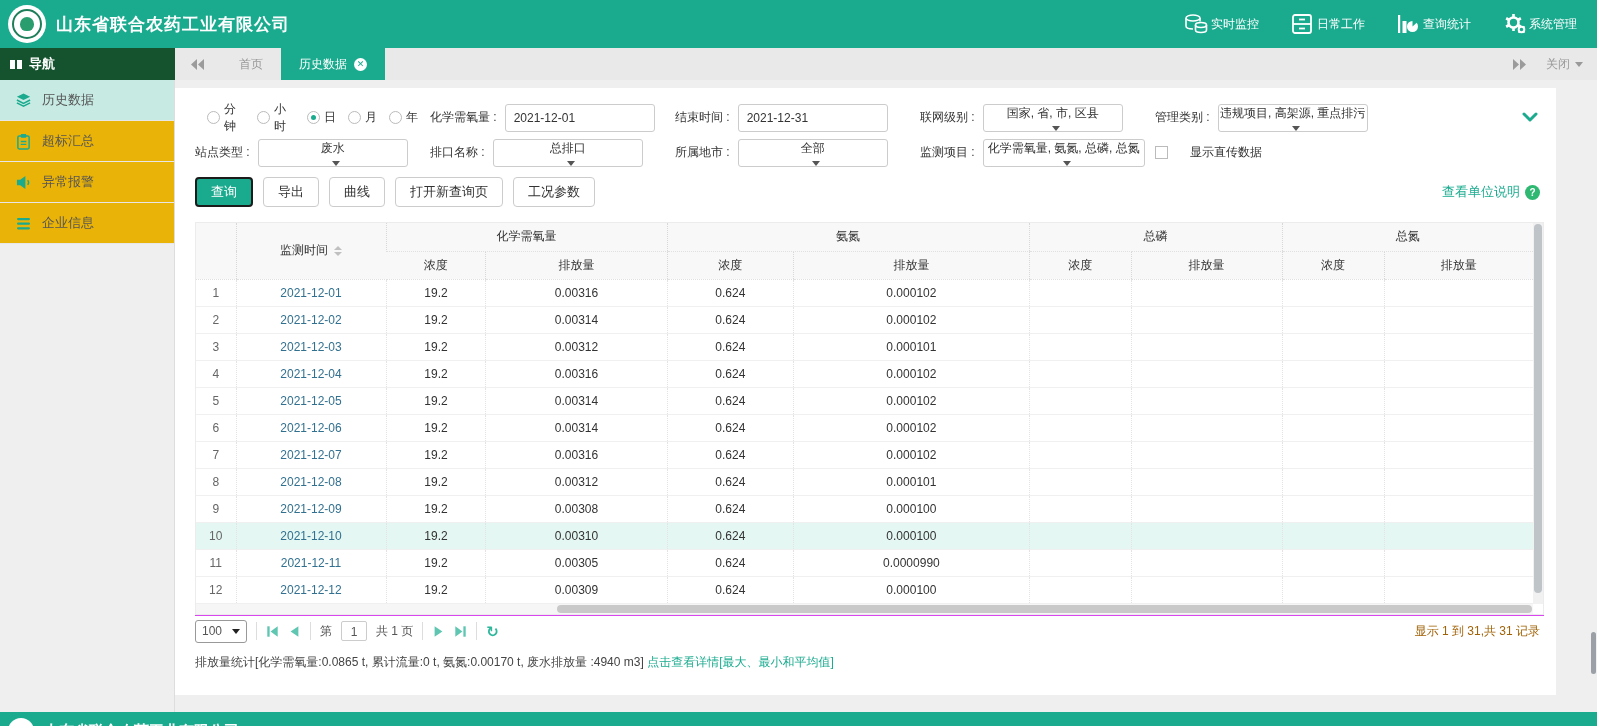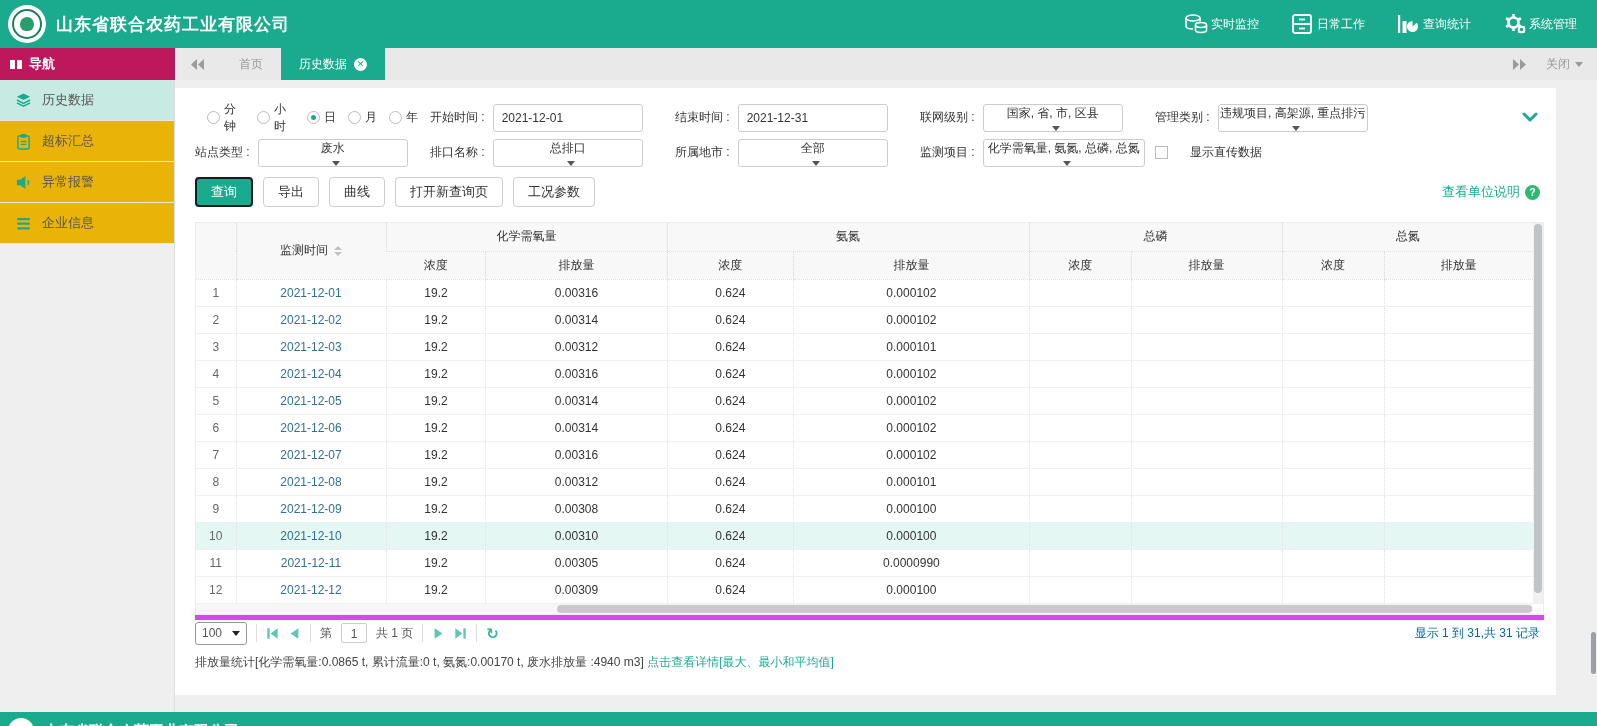--- a/index.html
+++ b/index.html
@@ -12,21 +12,21 @@
   .logo-ring { width:30px; height:30px; border:2px solid #1e7e5a; border-radius:50%; display:flex; align-items:center; justify-content:center; }
   .logo-core { width:14px; height:14px; background:#2a9d6e; border-radius:50% 50% 45% 45%; }
   .brand-title { color:#fff; font-size:17px; font-weight:bold; letter-spacing:1px; }
   .top-nav { margin-left:auto; display:flex; gap:30px; padding-right:20px; }
   .top-nav-item { display:flex; flex-direction:row; align-items:center; gap:2px; color:#fff; font-size:12px; cursor:pointer; }
   .top-nav-item .nicon { height:22px; display:flex; align-items:flex-end; }
   .top-nav-item svg { width:26px; height:22px; }
 
   
   .strip { height:32px; display:flex; }
-  .side-head { width:175px; background:#be185d; color:#fff; font-size:13px; font-weight:bold; display:flex; align-items:center; gap:7px; padding-left:10px; flex:none; }
+  .side-head { width:175px; background:#14532d; color:#fff; font-size:13px; font-weight:bold; display:flex; align-items:center; gap:7px; padding-left:10px; flex:none; }
   .side-head .sq { display:inline-flex; gap:2px; }
   .side-head .sq i { width:5px; height:9px; background:#fff; display:block; }
   .tabbar { flex:1; background:#e9e9e9; display:flex; align-items:stretch; }
   .dbl-arrow { align-self:center; margin:0 16px; cursor:pointer; display:flex; }
   .tab { font-size:12px; padding:0 18px; display:flex; align-items:center; color:#999; cursor:pointer; }
   .tab.active { background:#1aab8f; color:#fff; gap:7px; }
   .tab-close { width:13px; height:13px; border-radius:50%; background:#fff; color:#1aab8f; font-size:9px; line-height:13px; text-align:center; font-weight:bold; cursor:pointer; }
   .tab-right { margin-left:auto; display:flex; align-items:center; gap:20px; padding-right:14px; color:#999; }
   .close-menu { display:flex; align-items:center; gap:5px; cursor:pointer; font-size:12px; }
   .caret-down-sm { width:0; height:0; border-left:4px solid transparent; border-right:4px solid transparent; border-top:5px solid #999; }
@@ -78,29 +78,29 @@
   td.date { color:#31708f; cursor:pointer; }
   .sort-wrap { display:inline-flex; flex-direction:column; gap:2px; margin-left:6px; vertical-align:middle; }
   .tri-up { width:0; height:0; border-left:4px solid transparent; border-right:4px solid transparent; border-bottom:4px solid #c0c0c0; }
   .tri-dn { width:0; height:0; border-left:4px solid transparent; border-right:4px solid transparent; border-top:4px solid #c0c0c0; }
   .vscroll { width:10px; background:#f1f1f1; position:relative; flex:none; }
   .vscroll .thumb { position:absolute; top:1px; left:1px; width:8px; height:97%; background:#bfc4c9; border-radius:4px; }
   .hscroll { height:10px; background:#f6f6f6; position:relative; margin-right:10px; }
   .hscroll .thumb { position:absolute; left:27%; right:1px; top:1px; height:8px; background:#c9c9c9; border-radius:4px; }
 
   
-  .pager { display:flex; align-items:center; gap:9px; height:32px; border-top:5px solid #d946ef; font-size:12px; color:#555; padding-right:4px; }
+  .pager { display:flex; align-items:center; gap:9px; height:32px; border-top:1px solid #d946ef; font-size:12px; color:#555; padding-right:4px; }
   .page-size { width:52px; height:23px; border:1px solid #999; border-radius:3px; display:flex; align-items:center; justify-content:space-between; padding:0 6px; cursor:pointer; background:#fff; }
   .page-size .caret { width:0; height:0; border-left:4px solid transparent; border-right:4px solid transparent; border-top:5px solid #222; }
   .sep { width:1px; height:18px; background:#ddd; }
   .pbtn { display:flex; align-items:center; cursor:pointer; }
   .pbtn svg { width:13px; height:13px; }
   .page-input { width:26px; height:20px; border:1px solid #ccc; border-radius:2px; text-align:center; line-height:20px; background:#fff; }
   .refresh { color:#2fb79c; font-size:15px; font-weight:bold; cursor:pointer; line-height:1; }
-  .pager-info { margin-left:auto; color:#0369a1; }
+  .pager-info { margin-left:auto; color:#a16207; }
 
   
   .stats { font-size:12px; color:#444; padding:7px 0; }
   .stats .link { color:#1aab8f; cursor:pointer; }
 
   
   .footer-bar { position:absolute; left:0; right:0; bottom:0; height:14px; background:#1aab8f; overflow:hidden; }
   .footer-inner { display:flex; align-items:center; gap:10px; padding:6px 0 0 8px; }
   .footer-logo { width:26px; height:26px; border-radius:50%; background:#fff; flex:none; }
   .footer-title { color:#fff; font-weight:bold; font-size:15px; white-space:nowrap; }
@@ -282,21 +282,21 @@
             <span class="radio">
               <span class="dot"></span>
               <span>月</span>
             </span>
             <span class="radio">
               <span class="dot"></span>
               <span>年</span>
             </span>
           </div>
         <div class="fcell">
-          <span class="flabel">开始时间 :</span>
+          <span class="flabel">化学需氧量 :</span>
           <div class="ctl input">
               <span>2021-12-01</span>
             </div>
         </div>
         <div class="fcell">
           <span class="flabel">结束时间 :</span>
           <div class="ctl input">
               <span>2021-12-31</span>
             </div>
         </div>

